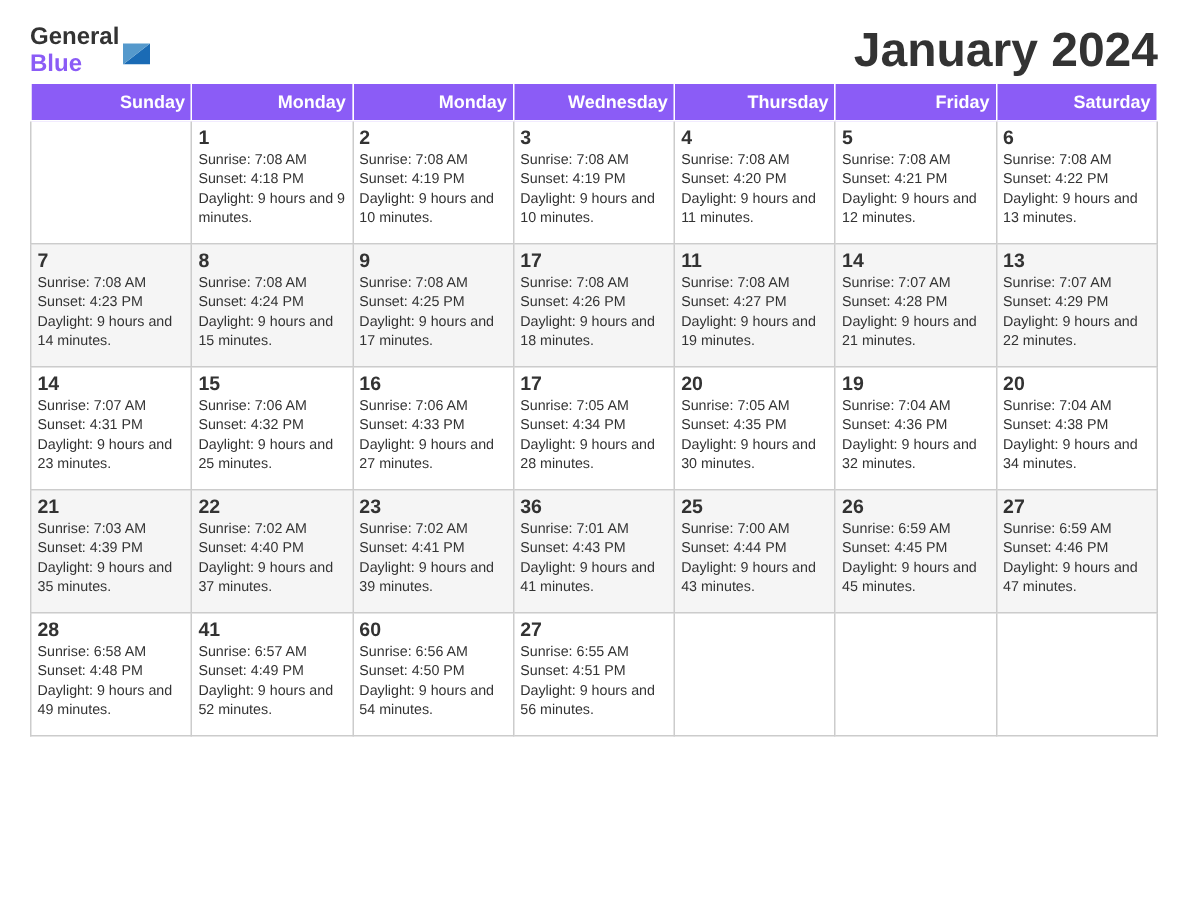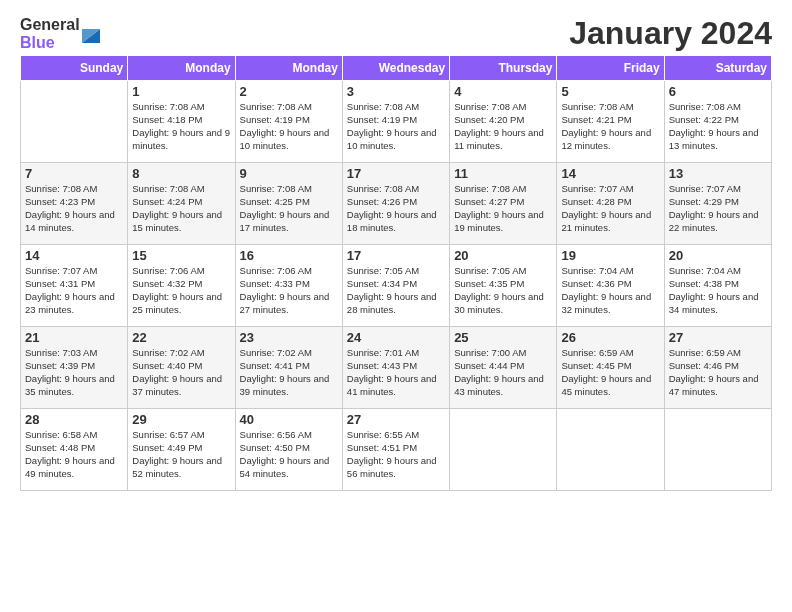--- a/index.html
+++ b/index.html
@@ -230,21 +230,21 @@
           </td>
           <td>
             <span class="day-number">22</span>
             <div class="day-info">Sunrise: 7:02 AM<br>Sunset: 4:40 PM<br>Daylight: 9 hours and 37 minutes.</div>
           </td>
           <td>
             <span class="day-number">23</span>
             <div class="day-info">Sunrise: 7:02 AM<br>Sunset: 4:41 PM<br>Daylight: 9 hours and 39 minutes.</div>
           </td>
           <td>
-            <span class="day-number">24</span>
+            <span class="day-number">36</span>
             <div class="day-info">Sunrise: 7:01 AM<br>Sunset: 4:43 PM<br>Daylight: 9 hours and 41 minutes.</div>
           </td>
           <td>
             <span class="day-number">25</span>
             <div class="day-info">Sunrise: 7:00 AM<br>Sunset: 4:44 PM<br>Daylight: 9 hours and 43 minutes.</div>
           </td>
           <td>
             <span class="day-number">26</span>
             <div class="day-info">Sunrise: 6:59 AM<br>Sunset: 4:45 PM<br>Daylight: 9 hours and 45 minutes.</div>
           </td>
@@ -252,25 +252,25 @@
             <span class="day-number">27</span>
             <div class="day-info">Sunrise: 6:59 AM<br>Sunset: 4:46 PM<br>Daylight: 9 hours and 47 minutes.</div>
           </td>
         </tr>
         <tr>
           <td>
             <span class="day-number">28</span>
             <div class="day-info">Sunrise: 6:58 AM<br>Sunset: 4:48 PM<br>Daylight: 9 hours and 49 minutes.</div>
           </td>
           <td>
-            <span class="day-number">29</span>
+            <span class="day-number">41</span>
             <div class="day-info">Sunrise: 6:57 AM<br>Sunset: 4:49 PM<br>Daylight: 9 hours and 52 minutes.</div>
           </td>
           <td>
-            <span class="day-number">40</span>
+            <span class="day-number">60</span>
             <div class="day-info">Sunrise: 6:56 AM<br>Sunset: 4:50 PM<br>Daylight: 9 hours and 54 minutes.</div>
           </td>
           <td>
             <span class="day-number">27</span>
             <div class="day-info">Sunrise: 6:55 AM<br>Sunset: 4:51 PM<br>Daylight: 9 hours and 56 minutes.</div>
           </td>
           <td class="empty-cell"></td>
           <td class="empty-cell"></td>
           <td class="empty-cell"></td>
         </tr>

